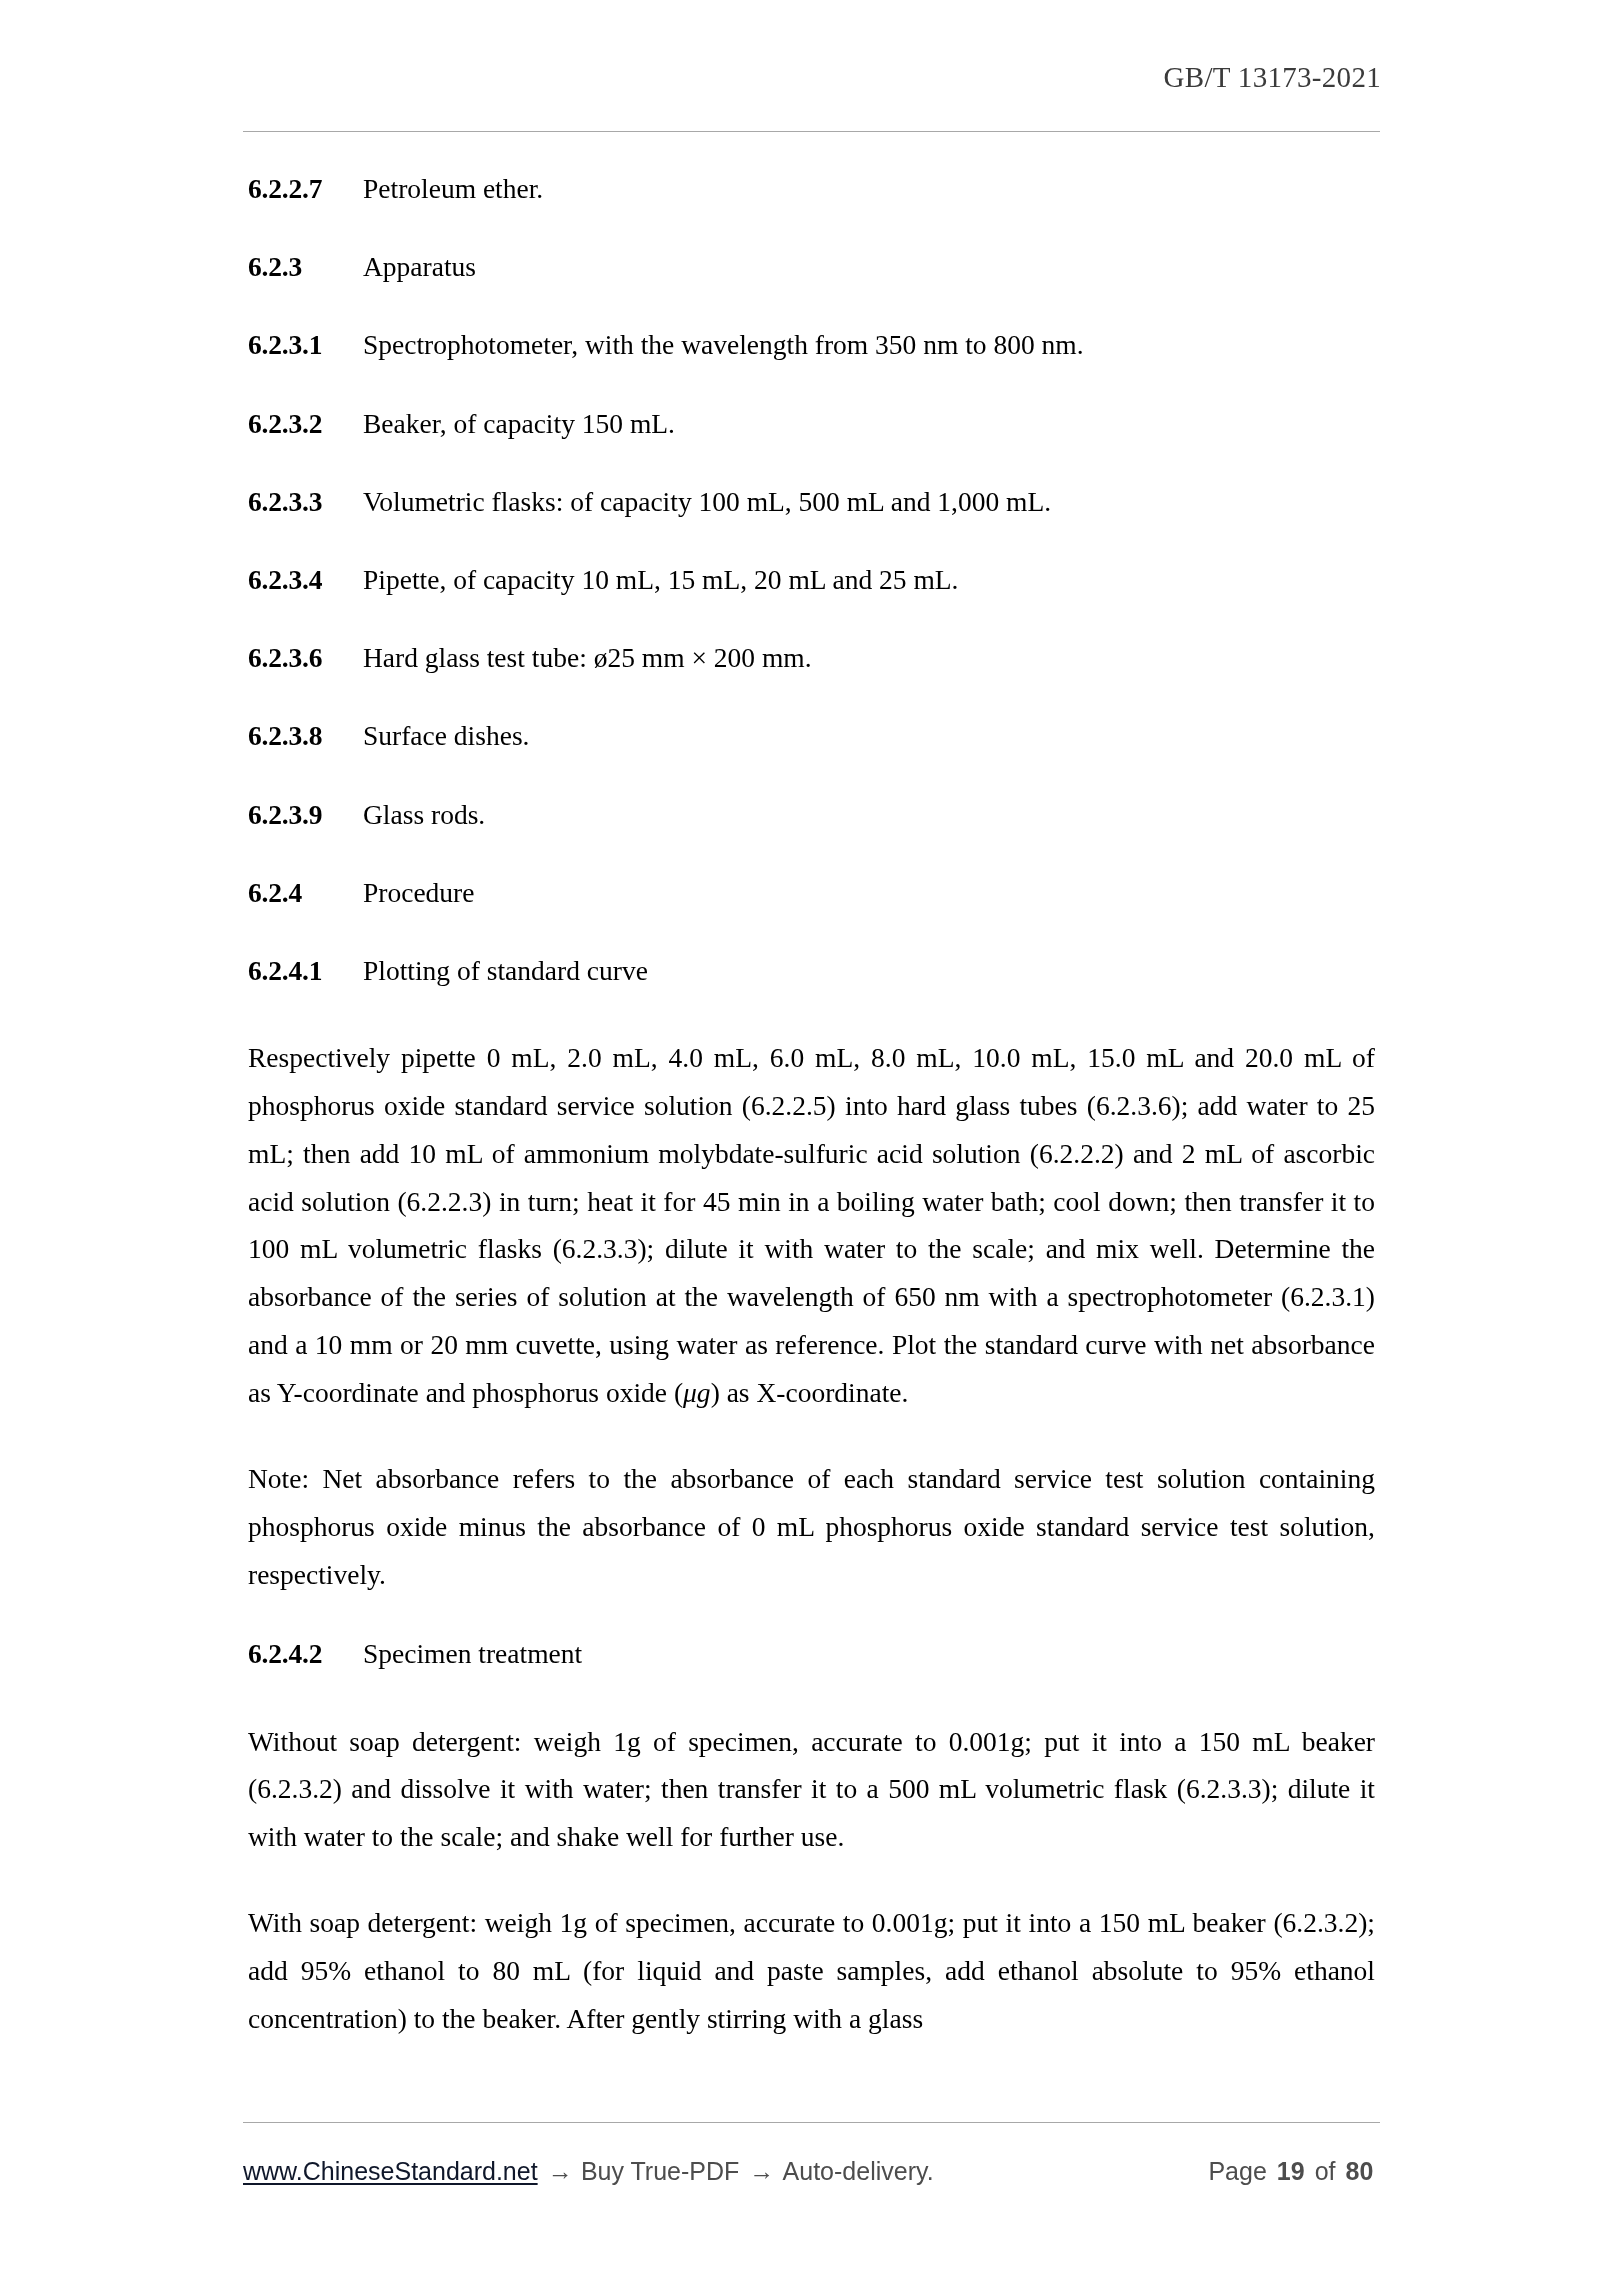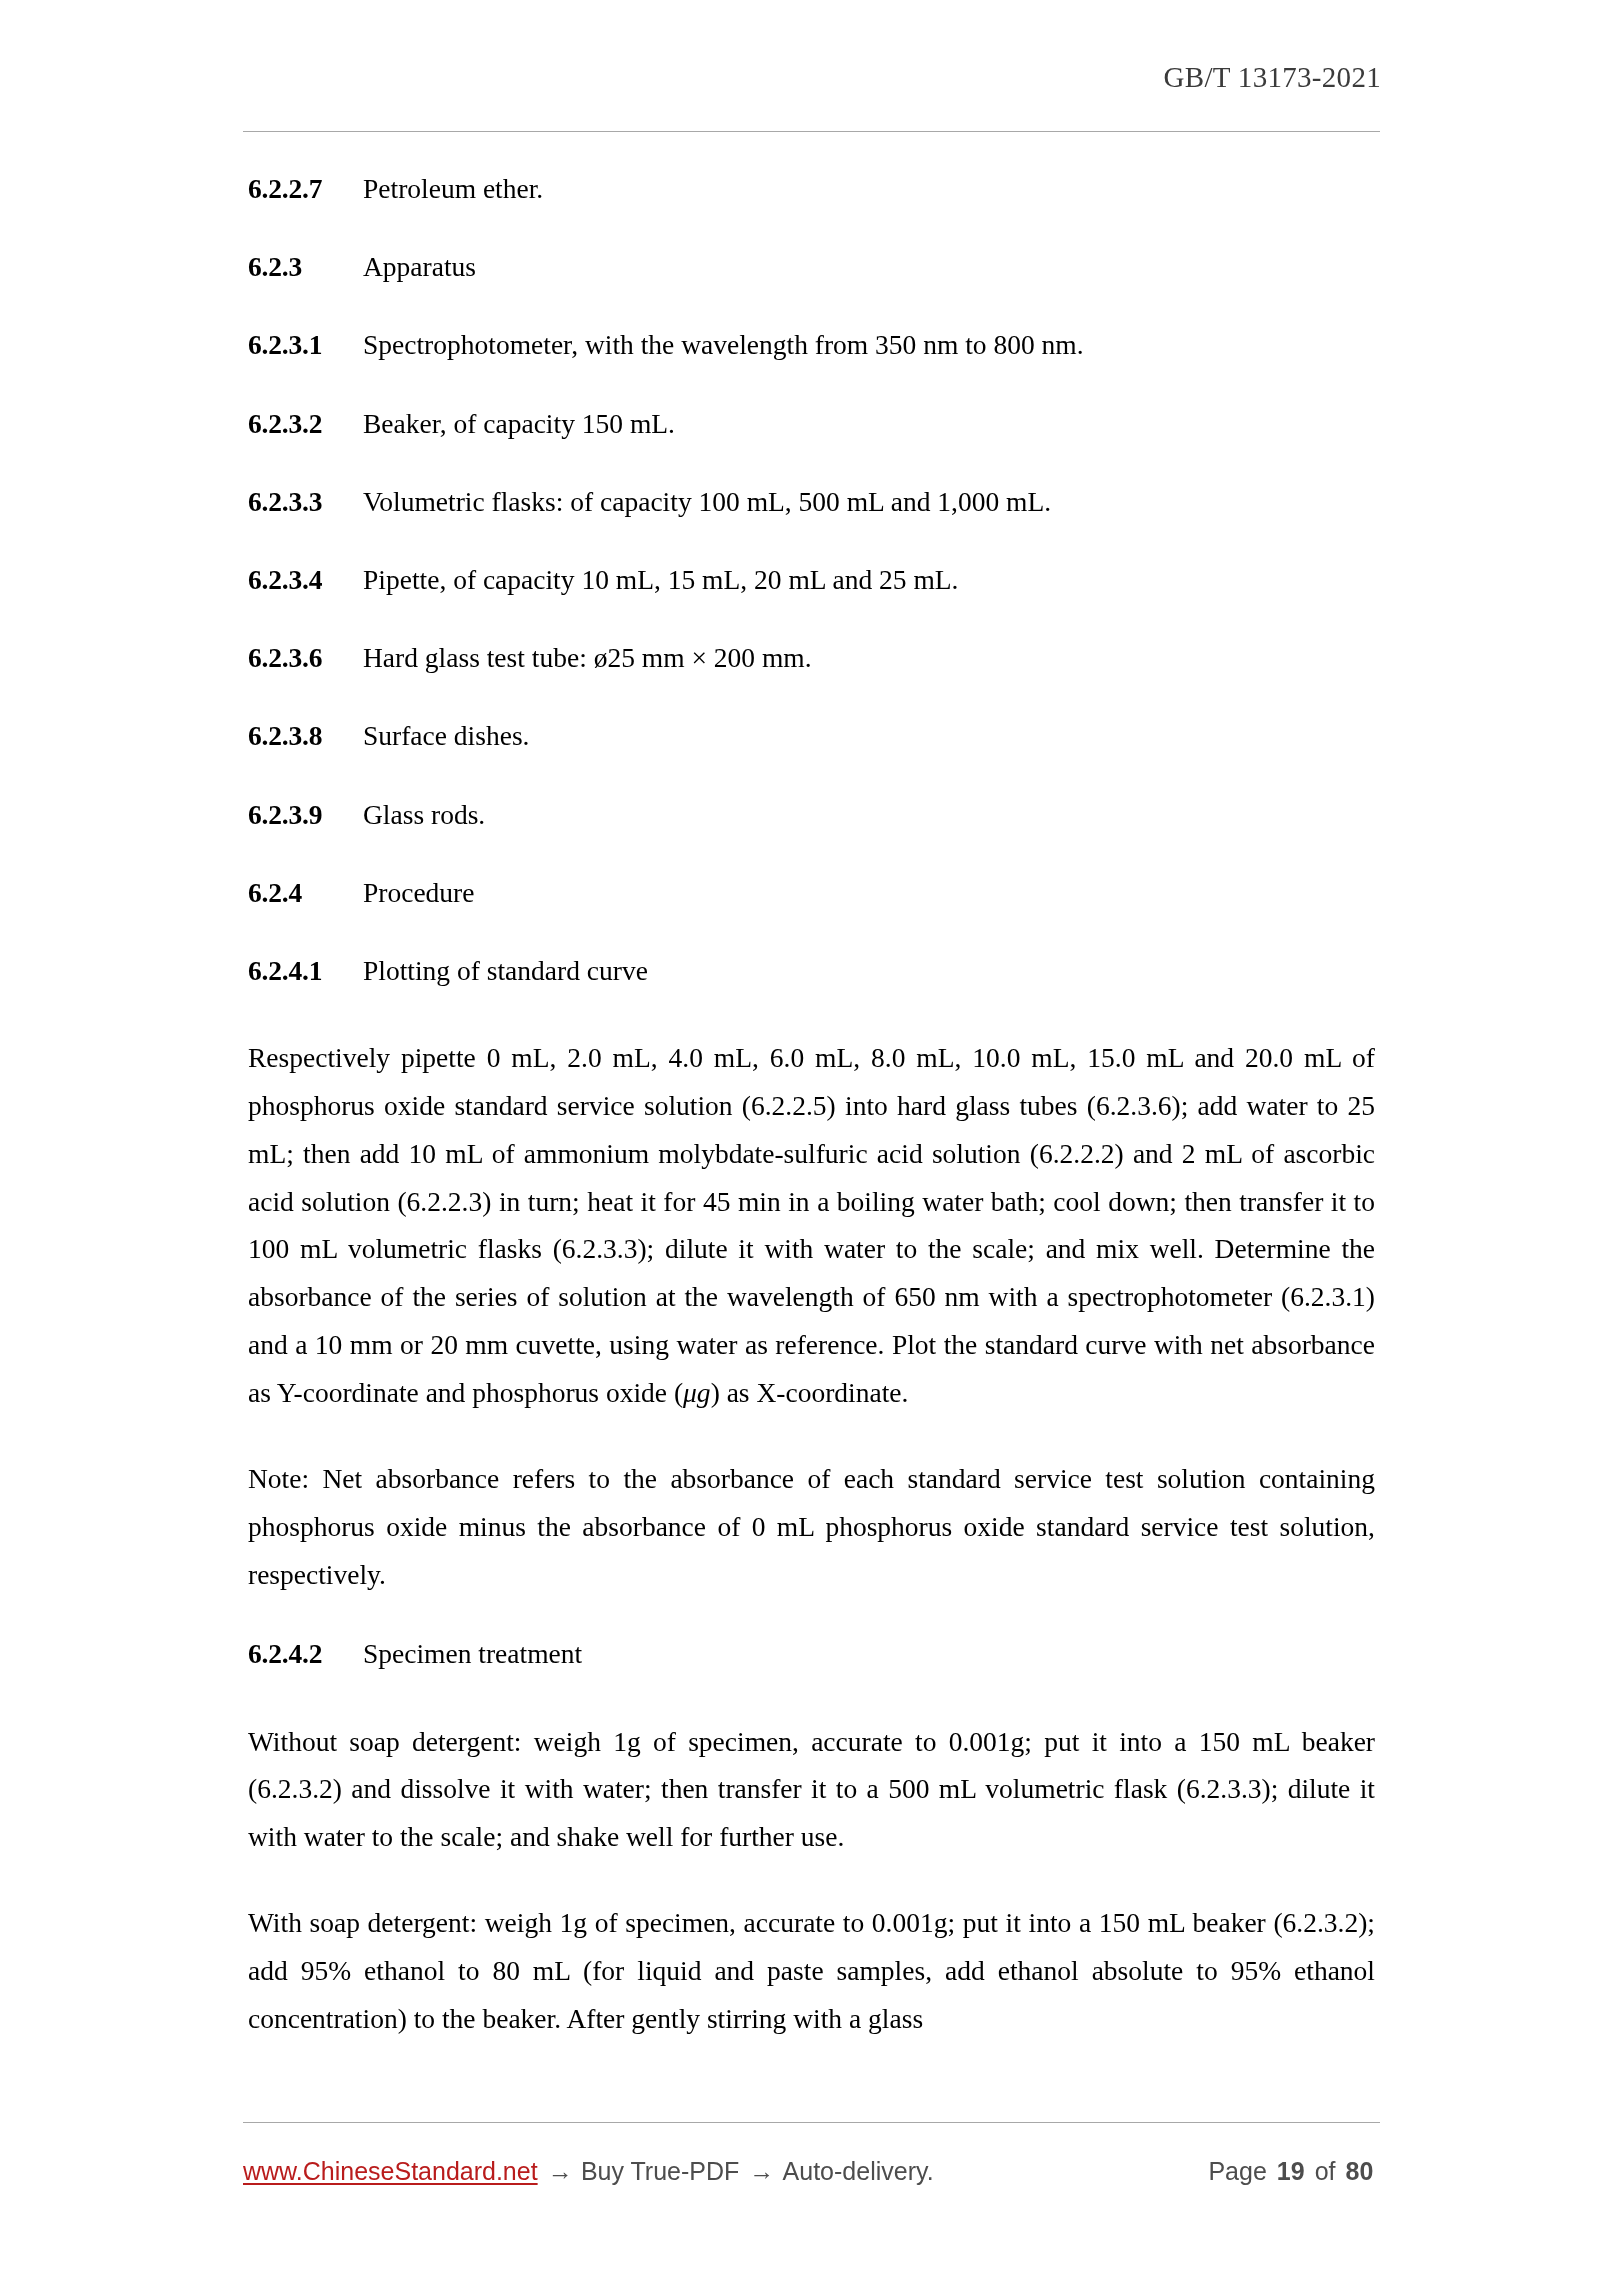--- a/index.html
+++ b/index.html
@@ -108,21 +108,21 @@
     display: flex;
     align-items: center;
   }
   .footer-left {
     display: flex;
     align-items: center;
     white-space: nowrap;
   }
   .footer-url {
     text-underline-offset: 3.3px;
-    color: #b91c1c;
+    color: #0f172a;
   }
   .footer-arrow {
     margin: 0 8.3px 0 10px;
     font-size: 25px;
     line-height: 1;
   }
   .footer-seg {
     white-space: nowrap;
   }
   .footer-right {

